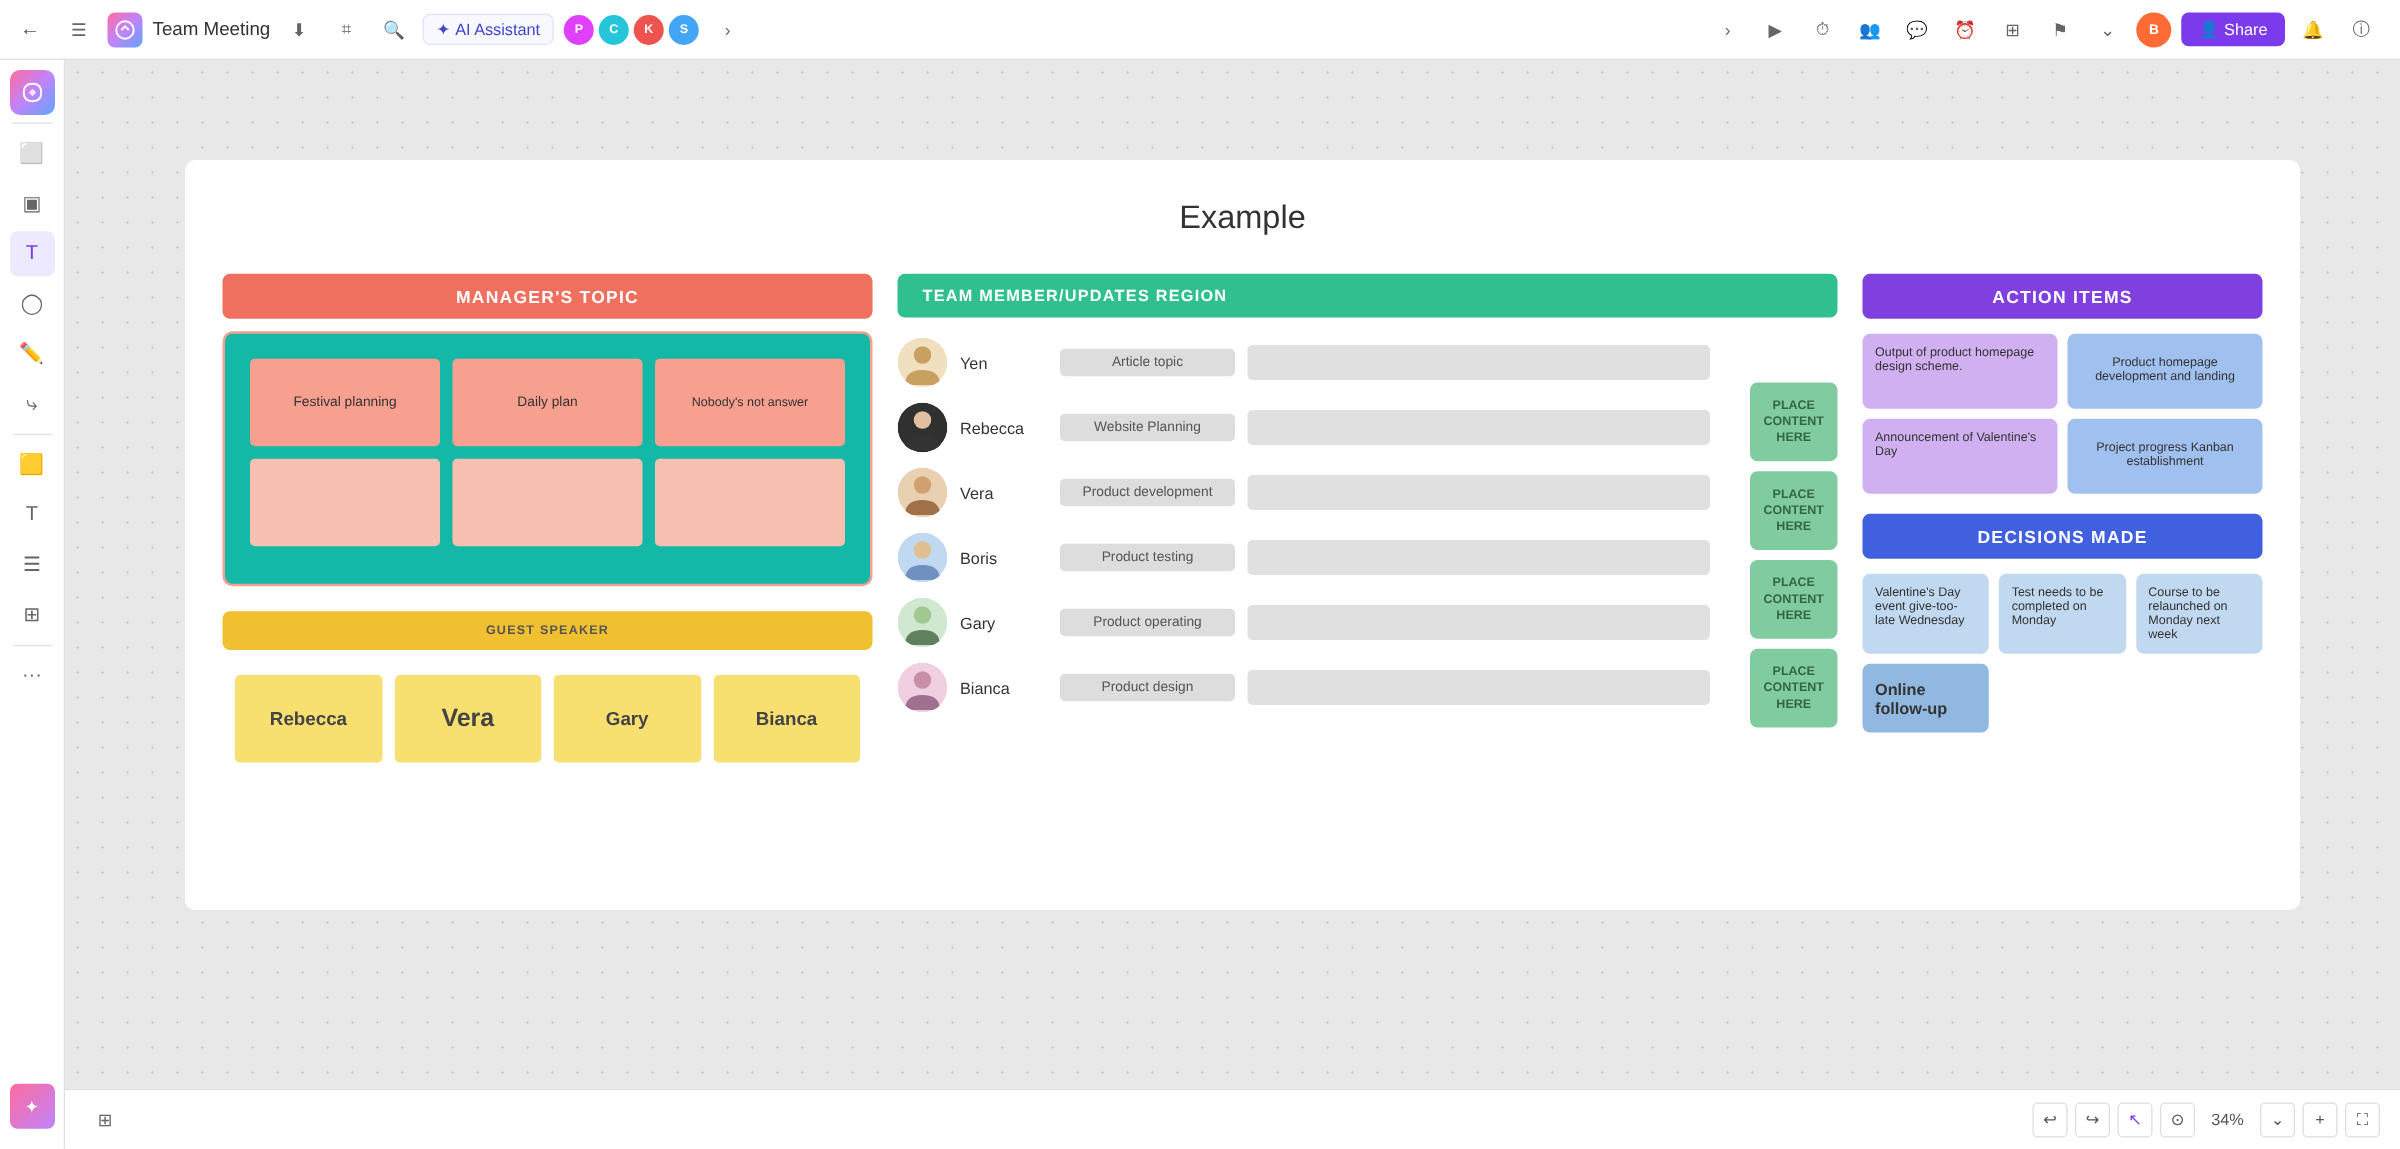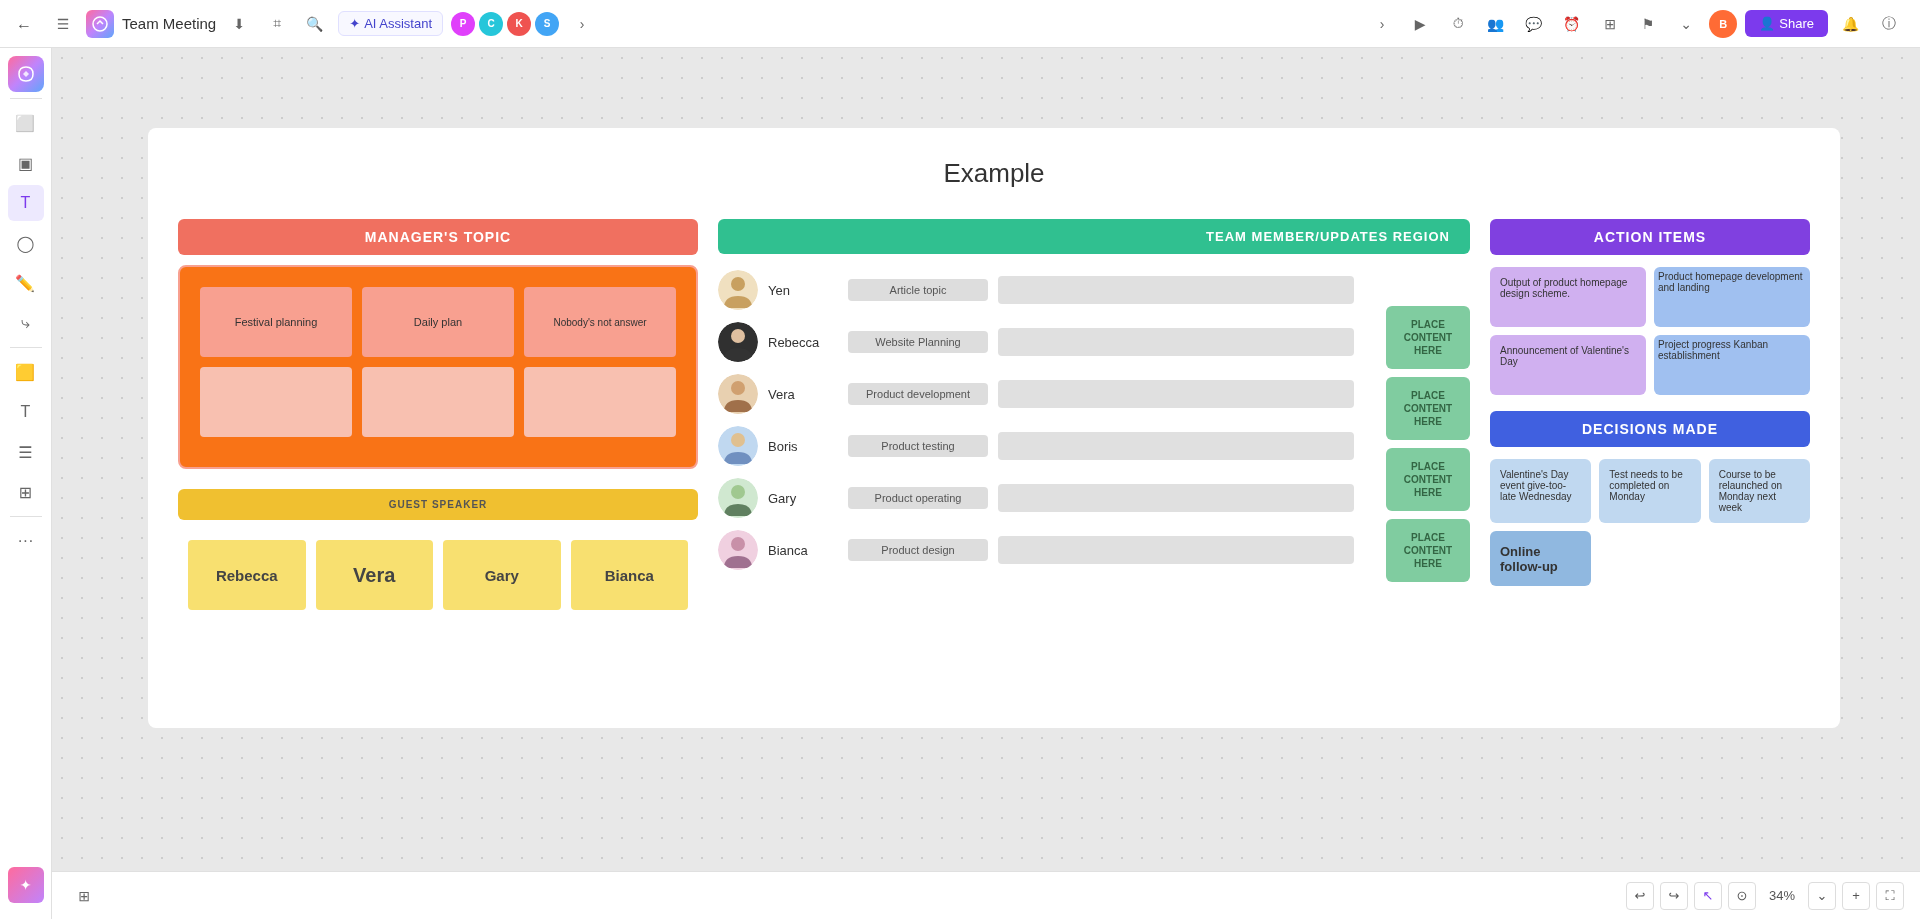--- a/index.html
+++ b/index.html
@@ -51,49 +51,49 @@
       min-height: 600px;
     }
     .board-title { text-align: center; font-size: 26px; font-weight: 400; color: #333; margin-bottom: 30px; }
 
     
     .board-columns { display: flex; gap: 20px; align-items: flex-start; }
 
     
     .manager-col { flex: 0 0 520px; }
     .section-header-red { background: #f07060; border-radius: 6px; padding: 10px 20px; text-align: center; color: white; font-weight: 700; font-size: 14px; letter-spacing: 1px; margin-bottom: 10px; }
-    .manager-inner-box { border: 2px solid #f8a090; border-radius: 8px; padding: 20px; background: #f97316; }
+    .manager-inner-box { border: 2px solid #f8a090; border-radius: 8px; padding: 20px; background: #14b8a6; }
     .sticky-row { display: flex; gap: 10px; margin-bottom: 10px; }
     .sticky-pink { background: #f8a090; border-radius: 4px; flex: 1; min-height: 70px; display: flex; align-items: center; justify-content: center; font-size: 11px; color: #333; padding: 8px; text-align: center; }
     .sticky-pink-empty { background: #f8c0b0; border-radius: 4px; flex: 1; min-height: 70px; }
     .section-header-yellow { background: #f0c030; border-radius: 6px; padding: 10px 20px; text-align: center; color: #555; font-weight: 700; font-size: 10px; letter-spacing: 1px; margin-top: 20px; margin-bottom: 10px; }
     .sticky-yellow { background: #f8e070; border-radius: 4px; flex: 1; min-height: 70px; display: flex; align-items: center; justify-content: center; font-size: 15px; font-weight: 600; color: #444; padding: 8px; text-align: center; }
     .guest-row { display: flex; gap: 10px; padding: 10px; }
 
     
     .team-col { flex: 1; }
-    .section-header-green { background: #30c090; border-radius: 6px; padding: 10px 20px; text-align: right; color: white; font-weight: 700; font-size: 13px; letter-spacing: 1px; margin-bottom: 16px; }
+    .section-header-green { background: #30c090; border-radius: 6px; padding: 10px 20px; text-align: left; color: white; font-weight: 700; font-size: 13px; letter-spacing: 1px; margin-bottom: 16px; }
     .team-member-row { display: flex; align-items: center; margin-bottom: 12px; gap: 10px; }
     .member-avatar { width: 40px; height: 40px; border-radius: 50%; overflow: hidden; flex-shrink: 0; }
     .member-avatar svg { width: 40px; height: 40px; }
     .member-name { width: 70px; font-size: 13px; color: #333; flex-shrink: 0; }
     .member-tag { background: #ddd; border-radius: 4px; padding: 5px 10px; font-size: 11px; color: #555; flex: 0 0 140px; text-align: center; }
     .member-bar { background: #e0e0e0; border-radius: 4px; flex: 1; height: 28px; }
-    .place-content-box { background: #80cca0; border-radius: 6px; width: 84px; padding: 12px 6px; text-align: center; font-size: 10px; font-weight: 600; color: #336644; line-height: 1.3; flex-shrink: 0; margin-left: 10px; }
+    .place-content-box { background: #80cca0; border-radius: 6px; width: 70px; padding: 12px 6px; text-align: center; font-size: 10px; font-weight: 600; color: #336644; line-height: 1.3; flex-shrink: 0; margin-left: 10px; }
     .team-rows-wrapper { display: flex; gap: 22px; align-items: flex-end; }
     .team-rows-left { flex: 1; }
     .team-place-col { display: flex; flex-direction: column; gap: 8px; }
 
     
     .action-col { flex: 0 0 320px; }
     .section-header-purple { background: #8040e0; border-radius: 6px; padding: 10px 20px; text-align: center; color: white; font-weight: 700; font-size: 14px; letter-spacing: 1px; margin-bottom: 12px; }
     .section-header-blue { background: #4060e0; border-radius: 6px; padding: 10px 20px; text-align: center; color: white; font-weight: 700; font-size: 14px; letter-spacing: 1px; margin-bottom: 12px; margin-top: 16px; }
     .action-grid { display: grid; grid-template-columns: 1fr 1fr; gap: 8px; margin-bottom: 8px; }
     .action-card-light-purple { background: #d0b0f0; border-radius: 6px; padding: 10px; font-size: 10px; color: #333; min-height: 60px; }
-    .action-card-blue-light { background: #a0c0f0; border-radius: 6px; padding: 4px; font-size: 10px; color: #333; min-height: 60px; }
+    .action-card-blue-light { background: #a0c0f0; border-radius: 6px; padding: 18px; font-size: 10px; color: #333; min-height: 60px; text-align: center; }
     .decisions-grid { display: grid; grid-template-columns: 1fr 1fr 1fr; gap: 8px; }
     .decision-card-light-blue { background: #c0d8f0; border-radius: 6px; padding: 10px; font-size: 10px; color: #333; min-height: 55px; }
     .decision-card-blue { background: #90b8e0; border-radius: 6px; padding: 10px; font-size: 13px; font-weight: 600; color: #333; min-height: 55px; display: flex; align-items: center; }
 
     
     .bottom-toolbar {
       position: fixed; bottom: 0; left: 52px; right: 0; height: 48px;
       background: #fff; border-top: 1px solid #e0e0e0;
       display: flex; align-items: center; padding: 0 16px; gap: 8px; z-index: 100;
     }

